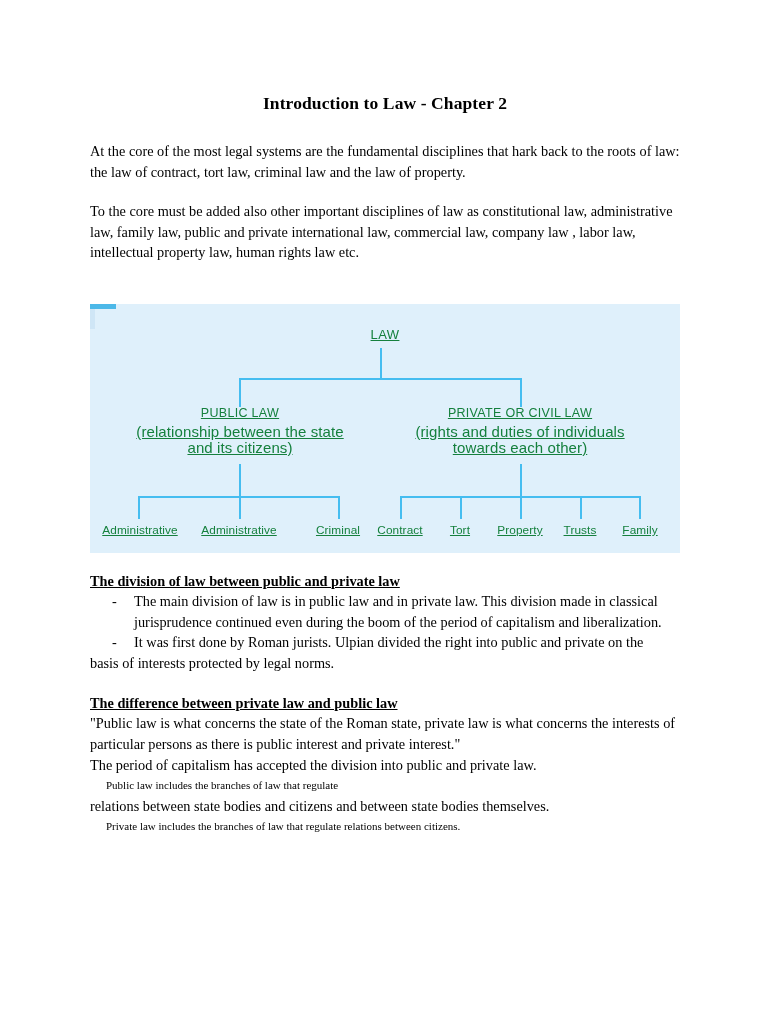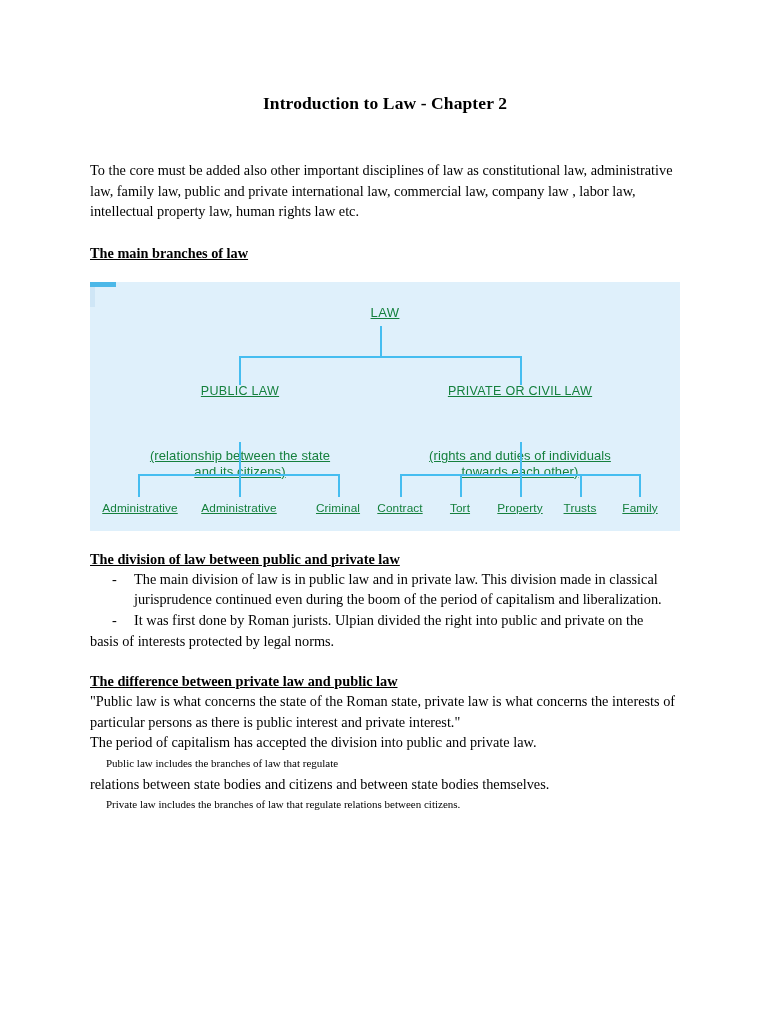--- a/index.html
+++ b/index.html
@@ -85,24 +85,23 @@
   }
   .node-root {
     font-size: 13px;
     letter-spacing: 0.4px;
   }
   .node-main {
     font-size: 12.5px;
     letter-spacing: 0.3px;
   }
   .node-sub {
-    font-size: 13px;
+    font-size: 15px;
     line-height: 15.5px;
     letter-spacing: 0.1px;
-    margin-top: 46px;
   }
   .node-leaf {
     font-size: 11.8px;
     letter-spacing: 0.1px;
   }
   .vline {
     position: absolute;
     width: 2px;
     background: #45bdf0;
   }
@@ -144,28 +143,28 @@
 </style>
 </head>
 <body>
 
 <div class="page">
 
   <h1 class="doc-title">Introduction to Law - Chapter 2</h1>
 
   <div class="gap-a"></div>
 
+  <p class="para">At the core of the most legal systems are the fundamental disciplines that hark back to the roots of law: the law of contract, tort law, criminal law and the law of property.</p>
 
   <div class="gap-b"></div>
 
   <p class="para">To the core must be added also other important disciplines of law as constitutional law, administrative law, family law, public and private international law, commercial law, company law , labor law, intellectual property law, human rights law etc.</p>
 
   <div class="gap-c"></div>
 
-  <h2 class="section-head">The main branches of law</h2>
 
   <div class="diagram-wrap">
     <div class="diag-corner"></div>
     <div class="diag-corner2"></div>
 
     <div class="node node-root" style="left:0px; top:23px; width:590px;">LAW</div>
 
     <div class="vline" style="left:290px; top:44px; height:31px;"></div>
 
     <div class="hline" style="left:149px; top:74px; width:283px;"></div>

